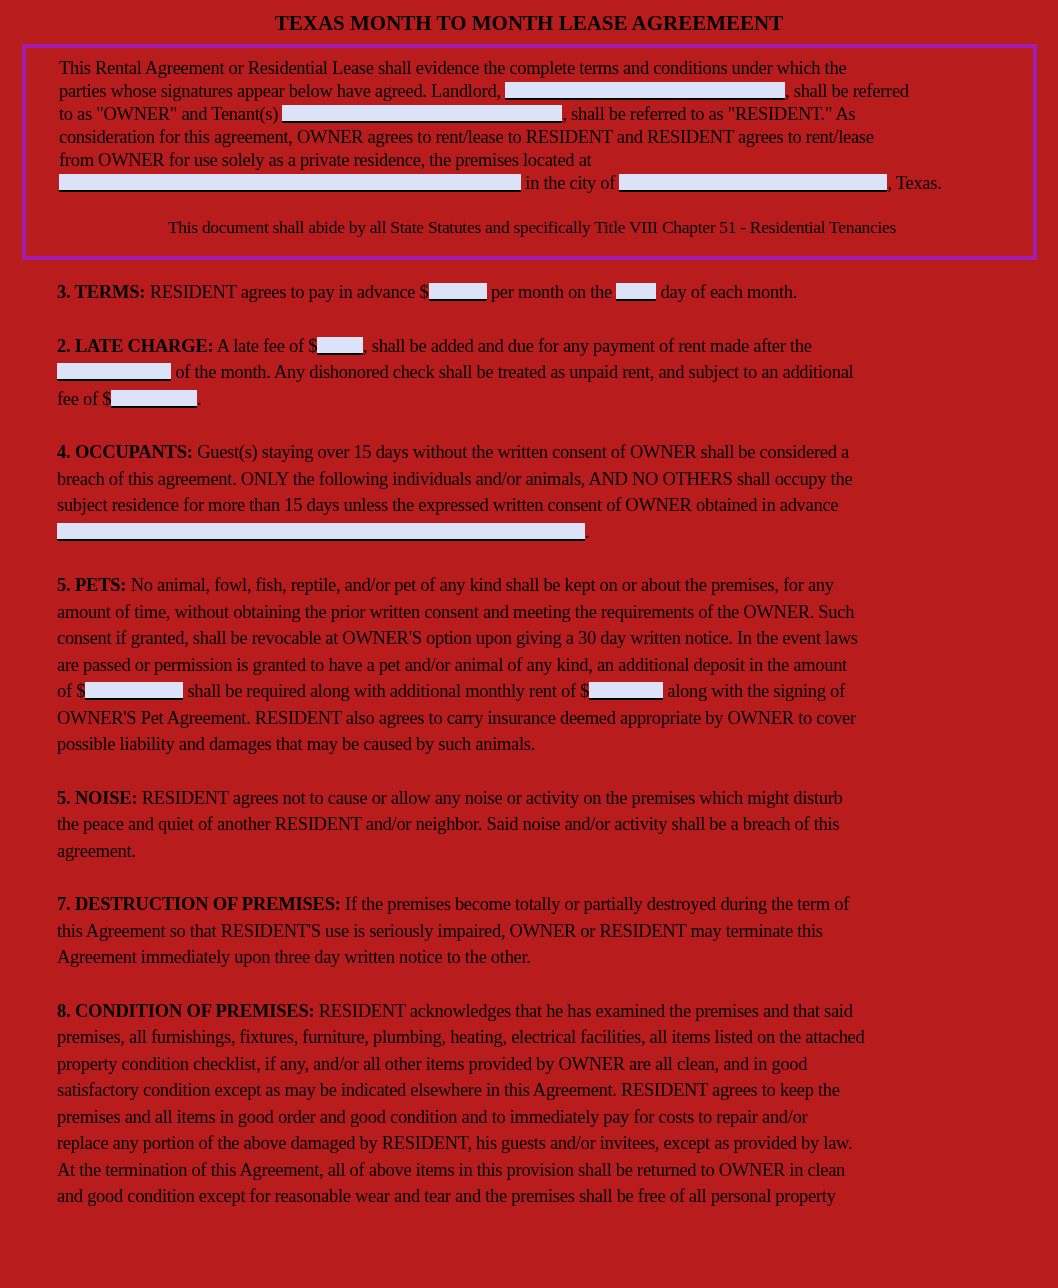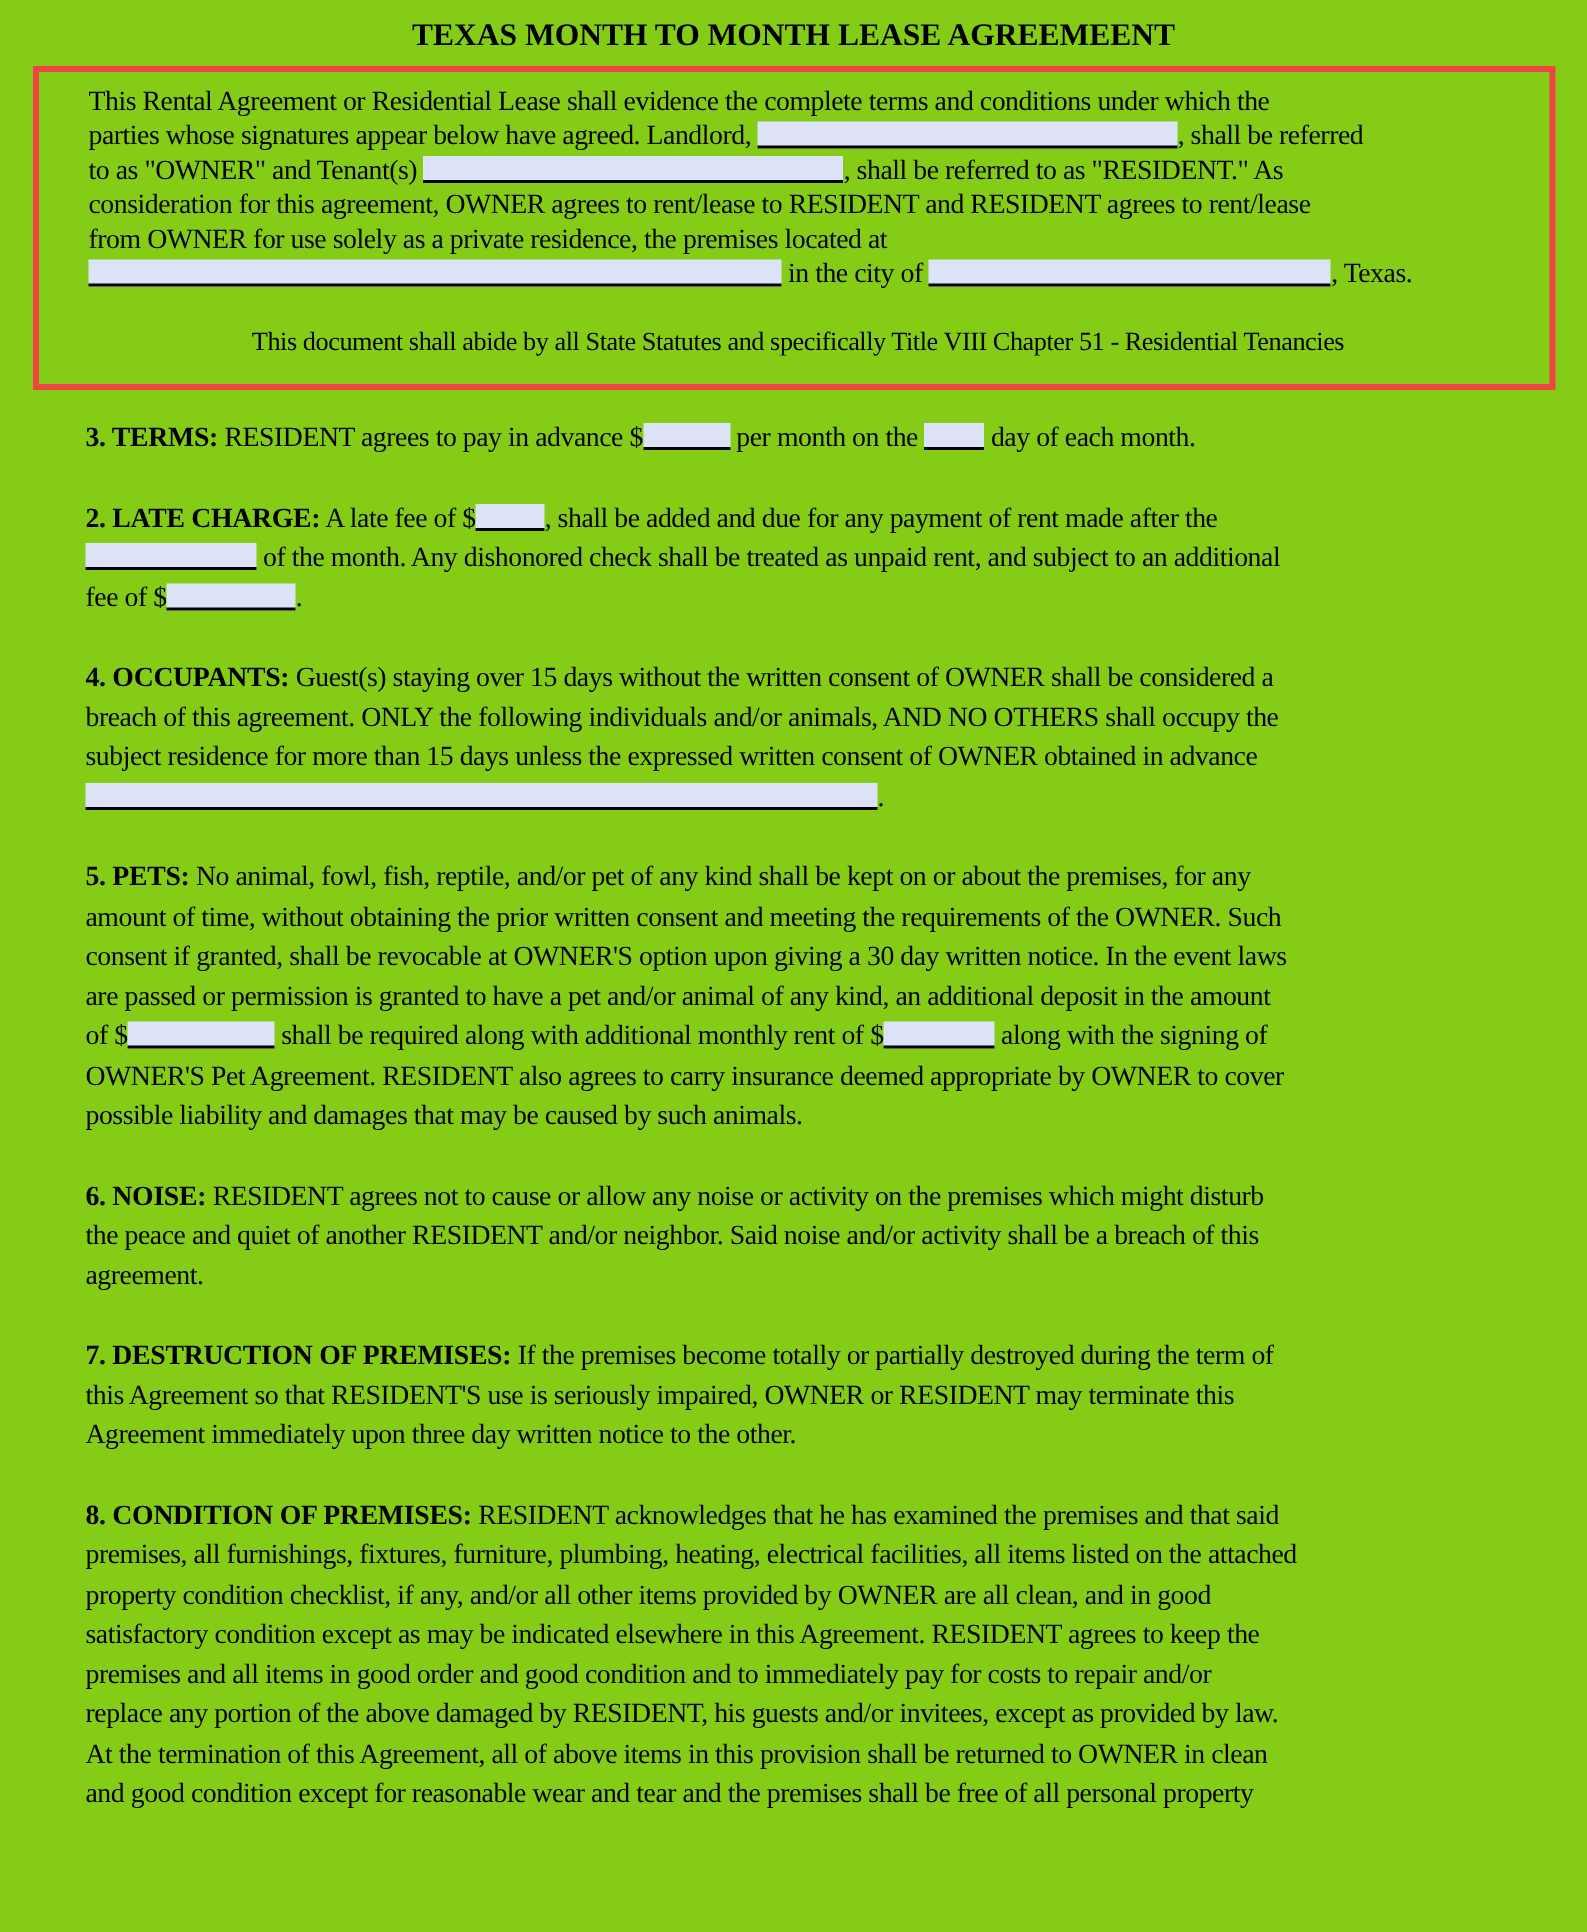--- a/index.html
+++ b/index.html
@@ -8,33 +8,33 @@
     width: 1058px;
     background: #ffffff;
     color: #000000;
     font-family: "Liberation Serif", "DejaVu Serif", serif;
     letter-spacing: -0.3px;
   }
   .page {
     width: 1058px;
     min-height: 1288px;
     padding-top: 9px;
-    background: #84cc16;
+    background: #b91c1c;
     overflow: hidden;
   }
   .doc-title {
     font-size: 21px;
     font-weight: bold;
     text-align: center;
     margin: 2px 0 8px 0;
     letter-spacing: 0px;
   }
   .intro-box {
     margin: 0 21px 0 22px;
-    border: 4px solid #ef4444;
+    border: 4px solid #a21caf;
     padding: 9px 28px 12px 33px;
   }
   .para { margin: 0; }
   .intro-para {
     font-size: 18.5px;
     line-height: 23px;
   }
   .statute {
     font-size: 17.5px;
     line-height: 22px;
@@ -68,17 +68,17 @@
   <div class="intro-box">
     <p class="para intro-para" id="intro-para">This Rental Agreement or Residential Lease shall evidence the complete terms and conditions under which the<br>parties whose signatures appear below have agreed. Landlord, <span class="blank" style="width: 280px;"></span>, shall be referred<br>to as "OWNER" and Tenant(s) <span class="blank" style="width: 280px;"></span>, shall be referred to as "RESIDENT." As<br>consideration for this agreement, OWNER agrees to rent/lease to RESIDENT and RESIDENT agrees to rent/lease<br>from OWNER for use solely as a private residence, the premises located at<br><span class="blank" style="width: 462px;"></span> in the city of <span class="blank" style="width: 268px;"></span>, Texas.</p>
     <p class="para statute">This document shall abide by all State Statutes and specifically Title VIII Chapter 51 - Residential Tenancies</p>
   </div>
 
   <div class="sections" id="sections">
       <p class="para section"><b>3. TERMS:</b> RESIDENT agrees to pay in advance $<span class="blank" style="width: 58px;"></span> per month on the <span class="blank" style="width: 40px;"></span> day of each month.</p>
       <p class="para section"><b>2. LATE CHARGE:</b> A late fee of $<span class="blank" style="width: 46px;"></span>, shall be added and due for any payment of rent made after the<br><span class="blank" style="width: 114px;"></span> of the month. Any dishonored check shall be treated as unpaid rent, and subject to an additional<br>fee of $<span class="blank" style="width: 86px;"></span>.</p>
       <p class="para section"><b>4. OCCUPANTS:</b> Guest(s) staying over 15 days without the written consent of OWNER shall be considered a<br>breach of this agreement. ONLY the following individuals and/or animals, AND NO OTHERS shall occupy the<br>subject residence for more than 15 days unless the expressed written consent of OWNER obtained in advance<br><span class="blank" style="width: 528px;"></span>.</p>
       <p class="para section"><b>5. PETS:</b> No animal, fowl, fish, reptile, and/or pet of any kind shall be kept on or about the premises, for any<br>amount of time, without obtaining the prior written consent and meeting the requirements of the OWNER. Such<br>consent if granted, shall be revocable at OWNER'S option upon giving a 30 day written notice. In the event laws<br>are passed or permission is granted to have a pet and/or animal of any kind, an additional deposit in the amount<br>of $<span class="blank" style="width: 98px;"></span> shall be required along with additional monthly rent of $<span class="blank" style="width: 74px;"></span> along with the signing of<br>OWNER'S Pet Agreement. RESIDENT also agrees to carry insurance deemed appropriate by OWNER to cover<br>possible liability and damages that may be caused by such animals.</p>
-      <p class="para section"><b>6. NOISE:</b> RESIDENT agrees not to cause or allow any noise or activity on the premises which might disturb<br>the peace and quiet of another RESIDENT and/or neighbor. Said noise and/or activity shall be a breach of this<br>agreement.</p>
+      <p class="para section"><b>5. NOISE:</b> RESIDENT agrees not to cause or allow any noise or activity on the premises which might disturb<br>the peace and quiet of another RESIDENT and/or neighbor. Said noise and/or activity shall be a breach of this<br>agreement.</p>
       <p class="para section"><b>7. DESTRUCTION OF PREMISES:</b> If the premises become totally or partially destroyed during the term of<br>this Agreement so that RESIDENT'S use is seriously impaired, OWNER or RESIDENT may terminate this<br>Agreement immediately upon three day written notice to the other.</p>
       <p class="para section"><b>8. CONDITION OF PREMISES:</b> RESIDENT acknowledges that he has examined the premises and that said<br>premises, all furnishings, fixtures, furniture, plumbing, heating, electrical facilities, all items listed on the attached<br>property condition checklist, if any, and/or all other items provided by OWNER are all clean, and in good<br>satisfactory condition except as may be indicated elsewhere in this Agreement. RESIDENT agrees to keep the<br>premises and all items in good order and good condition and to immediately pay for costs to repair and/or<br>replace any portion of the above damaged by RESIDENT, his guests and/or invitees, except as provided by law.<br>At the termination of this Agreement, all of above items in this provision shall be returned to OWNER in clean<br>and good condition except for reasonable wear and tear and the premises shall be free of all personal property</p>
     </div>
 </div>
 
 </body></html>

